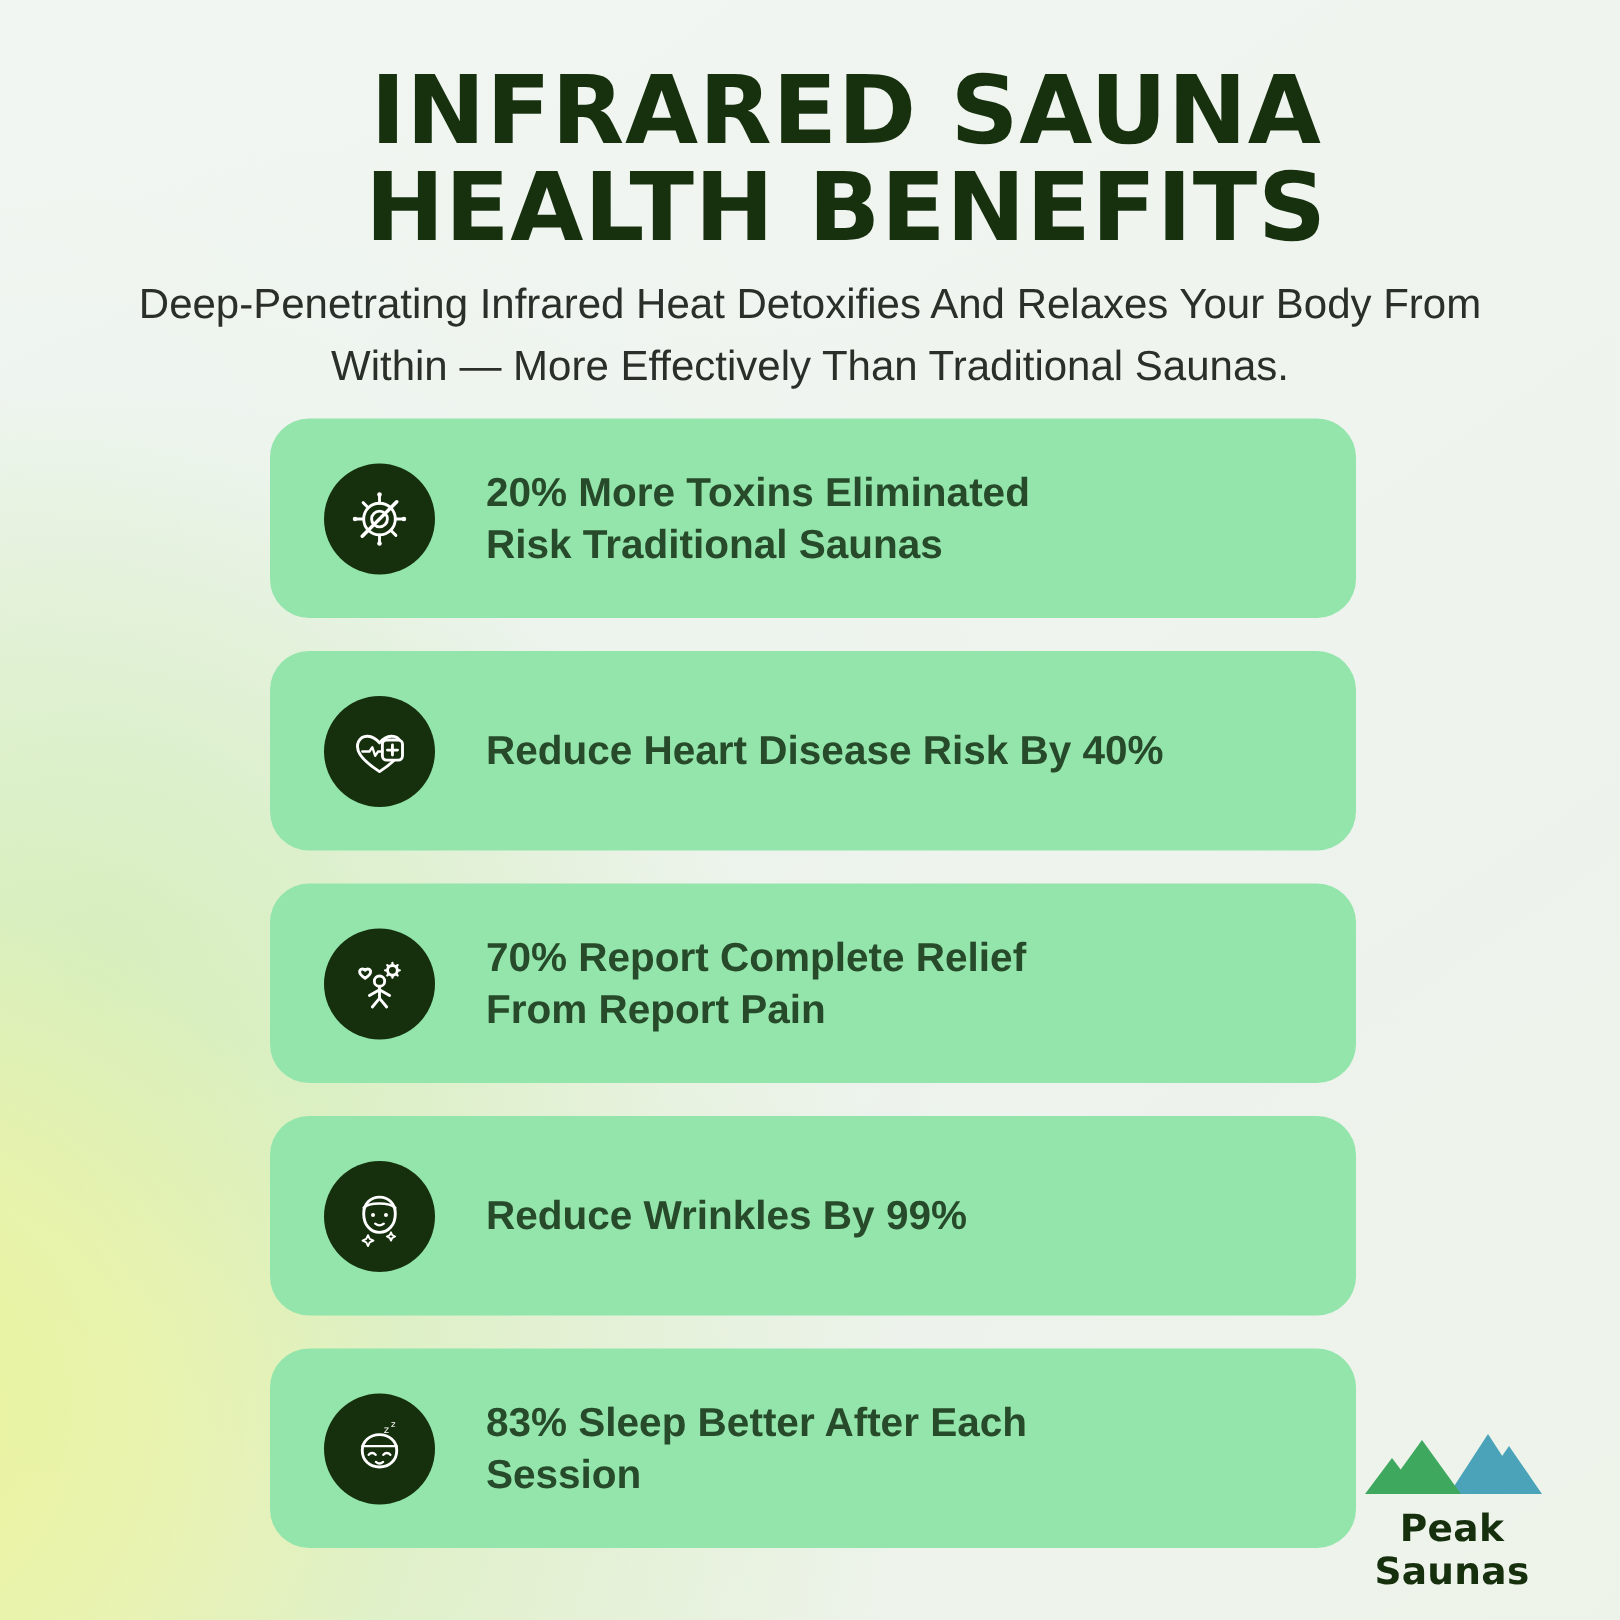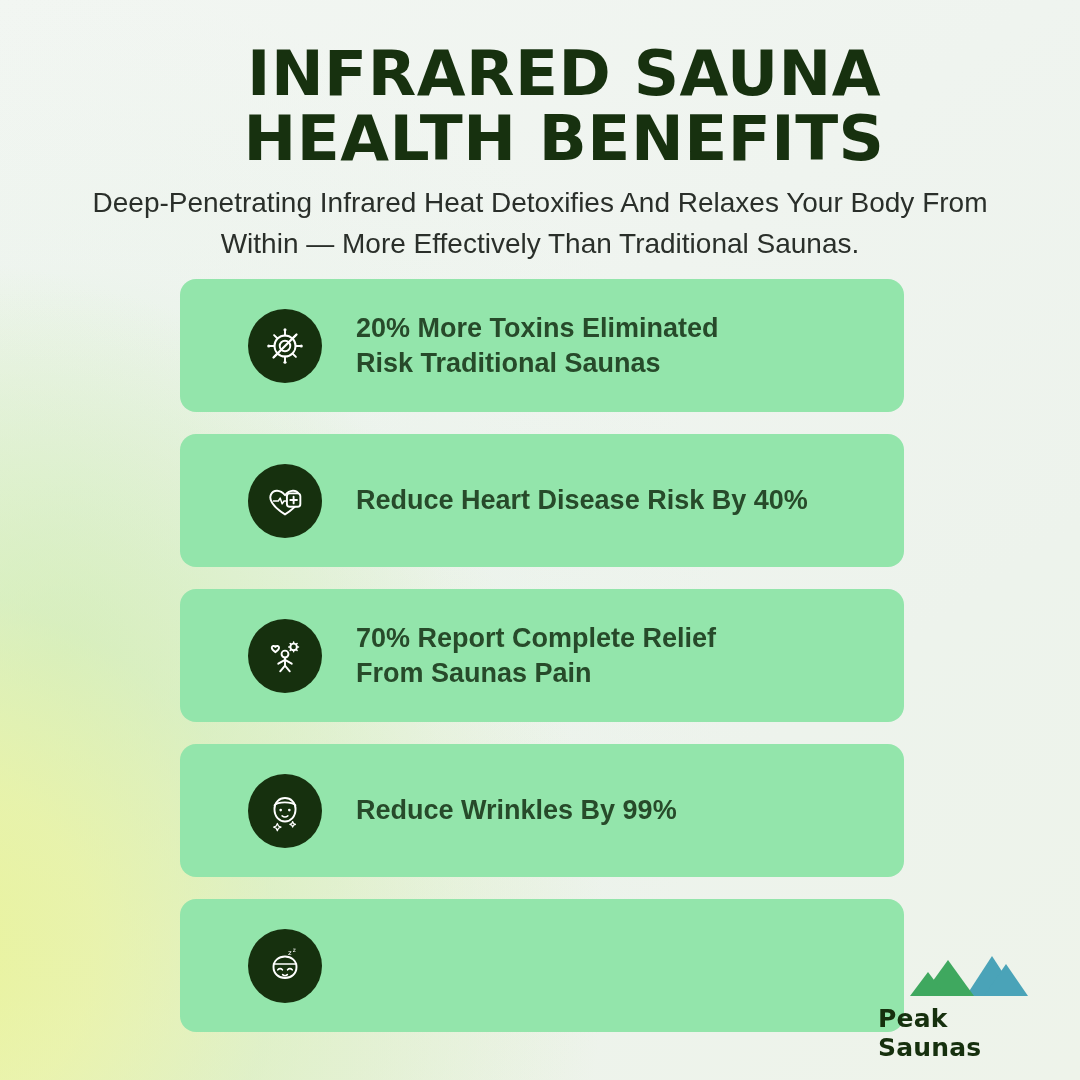--- a/index.html
+++ b/index.html
@@ -59,24 +59,23 @@
     top: 279px;
     left: 180px;
     width: 724px;
   }
 
   .card {
     position: relative;
     height: 133px;
     margin-bottom: 22px;
     background: #93e5ab;
-    border-radius: 16px;
+    border-radius: 26px;
     display: flex;
     align-items: center;
-    padding-left: 32px;
   }
 
   .icon-circle {
     width: 74px;
     height: 74px;
     margin-left: 36px;
     border-radius: 50%;
     background: #16300e;
     display: flex;
     align-items: center;
@@ -95,21 +94,21 @@
     line-height: 1.28;
     max-width: 540px;
     font-family: "Liberation Sans", sans-serif;
   }
 
   .logo {
     position: absolute;
     right: 22px;
     bottom: 18px;
     width: 180px;
-    text-align: left;
+    text-align: center;
   }
   .logo .mark {
     height: 56px;
     display: block;
     margin: 0 auto;
   }
   .logo .wordmark {
     color: #16300e;
     font-weight: 800;
     font-size: 25px;
@@ -182,21 +181,21 @@
           <path d="M24 28 l7 4"></path>
           <path d="M24 34 l-5 6"></path>
           <path d="M24 34 l5 6"></path>
           <path d="M14 14.5 c-1.3-1.6-3.8-1.1-3.8 1 0 1.9 2.4 3.6 3.8 4.5 1.4-0.9 3.8-2.6 3.8-4.5 0-2.1-2.5-2.6-3.8-1 Z"></path>
           <circle cx="33" cy="14.5" r="3.4"></circle>
           <path d="M33 9.4 v1.3 M33 18.3 v1.3 M27.9 14.5 h1.3 M36.8 14.5 h1.3 M29.4 10.9 l0.9 0.9 M35.7 17.2 l0.9 0.9 M36.6 10.9 l-0.9 0.9 M30.3 17.2 l-0.9 0.9" stroke-width="1.6"></path>
         </svg>
       </div>
       <div class="card-text">
         <span>70% Report Complete Relief</span><br>
-        <span>From Saunas Pain</span>
+        <span>From Report Pain</span>
       </div>
     </div>
 
     <div class="card">
       <div class="icon-circle">
         <svg width="46" height="46" viewBox="0 0 48 48" fill="none" stroke="#ffffff" stroke-width="2" stroke-linecap="round" stroke-linejoin="round">
           <path d="M13 22 c0-7 5-11.5 11-11.5 S35 15 35 22 c0 8-5 13-11 13 S13 30 13 22 Z"></path>
           <path d="M13 18 c3.5-4 18-4 22 0" stroke-width="1.8"></path>
           <circle cx="19.5" cy="23" r="1.4" fill="#ffffff" stroke="none"></circle>
           <circle cx="28.5" cy="23" r="1.4" fill="#ffffff" stroke="none"></circle>
@@ -214,20 +213,24 @@
       <div class="icon-circle">
         <svg width="46" height="46" viewBox="0 0 48 48" fill="none" stroke="#ffffff" stroke-width="2" stroke-linecap="round" stroke-linejoin="round">
           <path d="M12 25 c0-6.5 5.4-11 12-11 s12 4.5 12 11 c0 7-5.4 11.5-12 11.5 S12 32 12 25 Z"></path>
           <path d="M12 22 h24" stroke-width="1.6"></path>
           <path d="M16.5 28 c1.4-1.6 3.4-1.6 4.8 0" stroke-width="1.7"></path>
           <path d="M26.7 28 c1.4-1.6 3.4-1.6 4.8 0" stroke-width="1.7"></path>
           <path d="M21.5 33 c1.6 1.4 3.4 1.4 5 0" stroke-width="1.6"></path>
           <text x="27" y="13" font-size="7" fill="#ffffff" stroke="none" font-family="DejaVu Sans, sans-serif">z</text>
           <text x="32" y="9" font-size="6" fill="#ffffff" stroke="none" font-family="DejaVu Sans, sans-serif">z</text>
         </svg>
+      </div>
+      <div class="card-text">
+        <span>83% Sleep Better After Each</span><br>
+        <span>Session</span>
       </div>
     </div>
 
   </div>
 
   <div class="logo">
     <svg class="mark" viewBox="0 0 160 56">
       <path d="M78 50 L104 10 L130 50 Z" fill="#4aa3b8"></path>
       <path d="M96 50 L118 18 L140 50 Z" fill="#4aa3b8"></path>
       <path d="M34 50 L60 14 L86 50 Z" fill="#3fa85f"></path>

